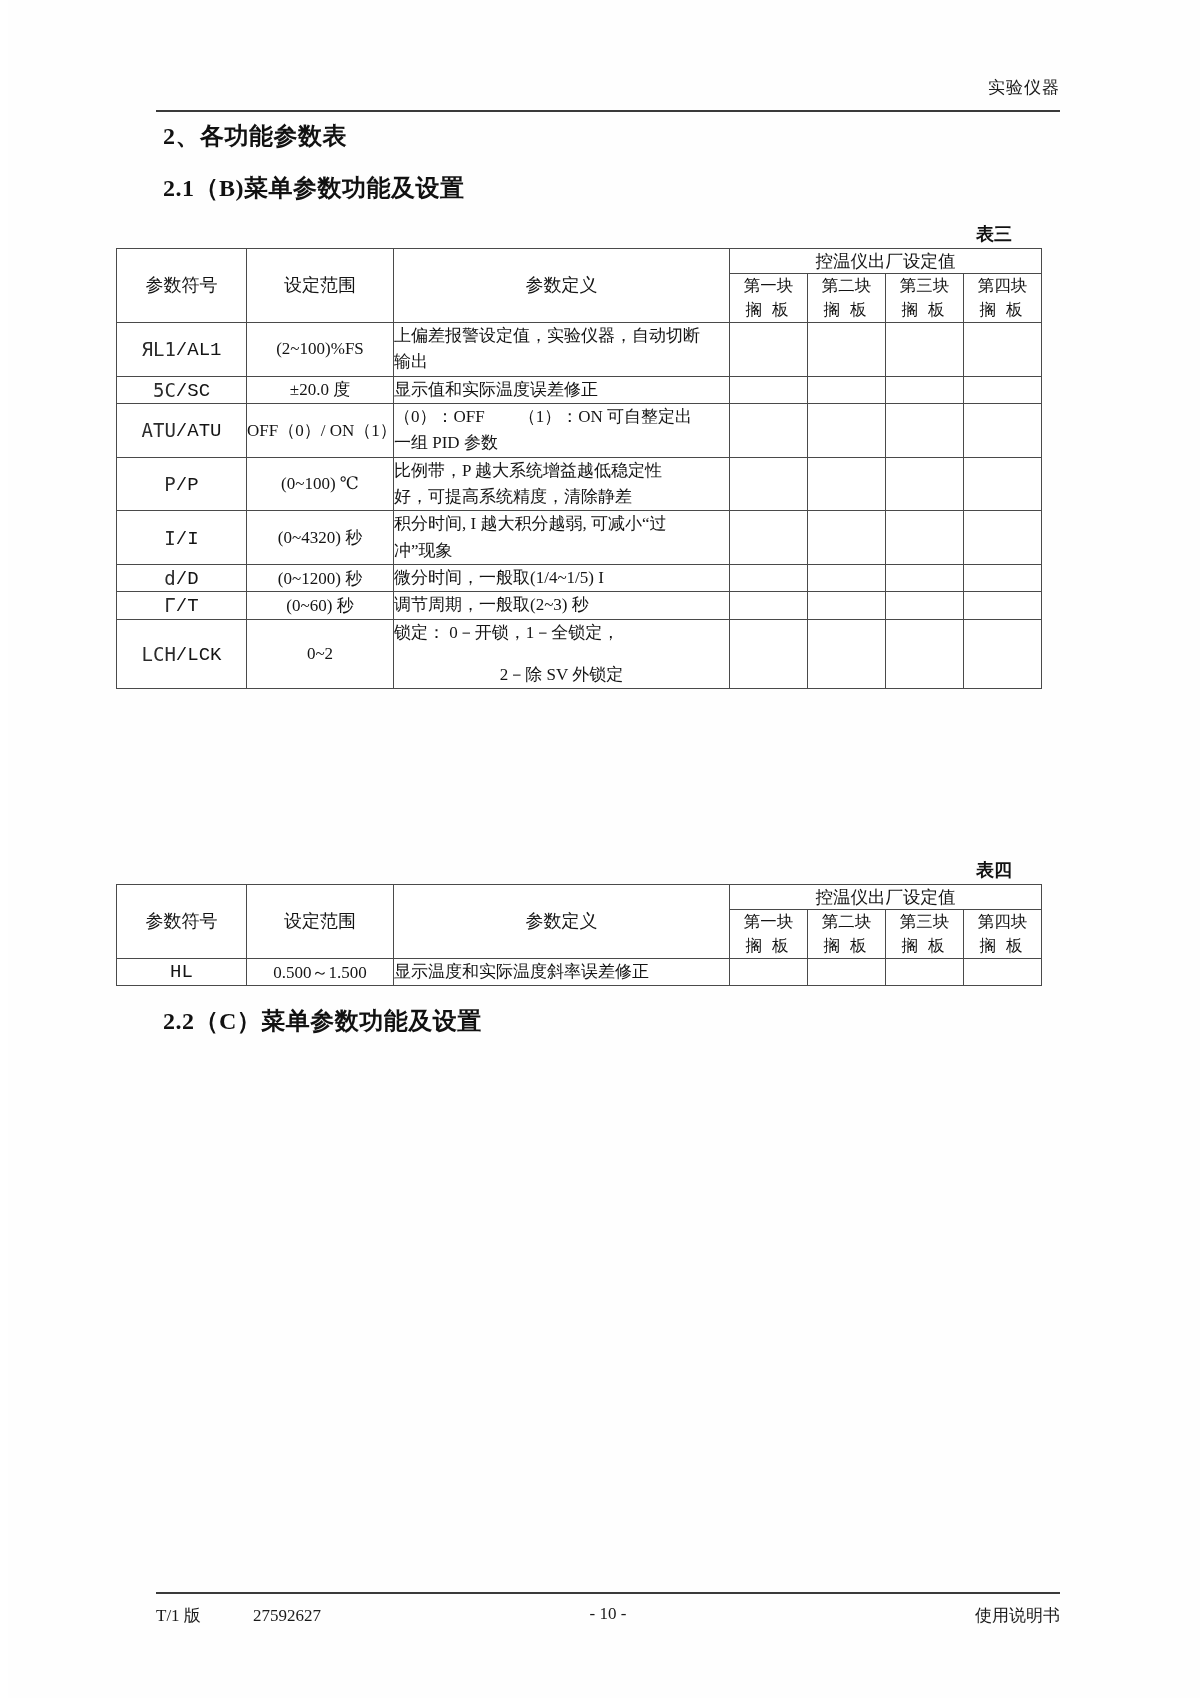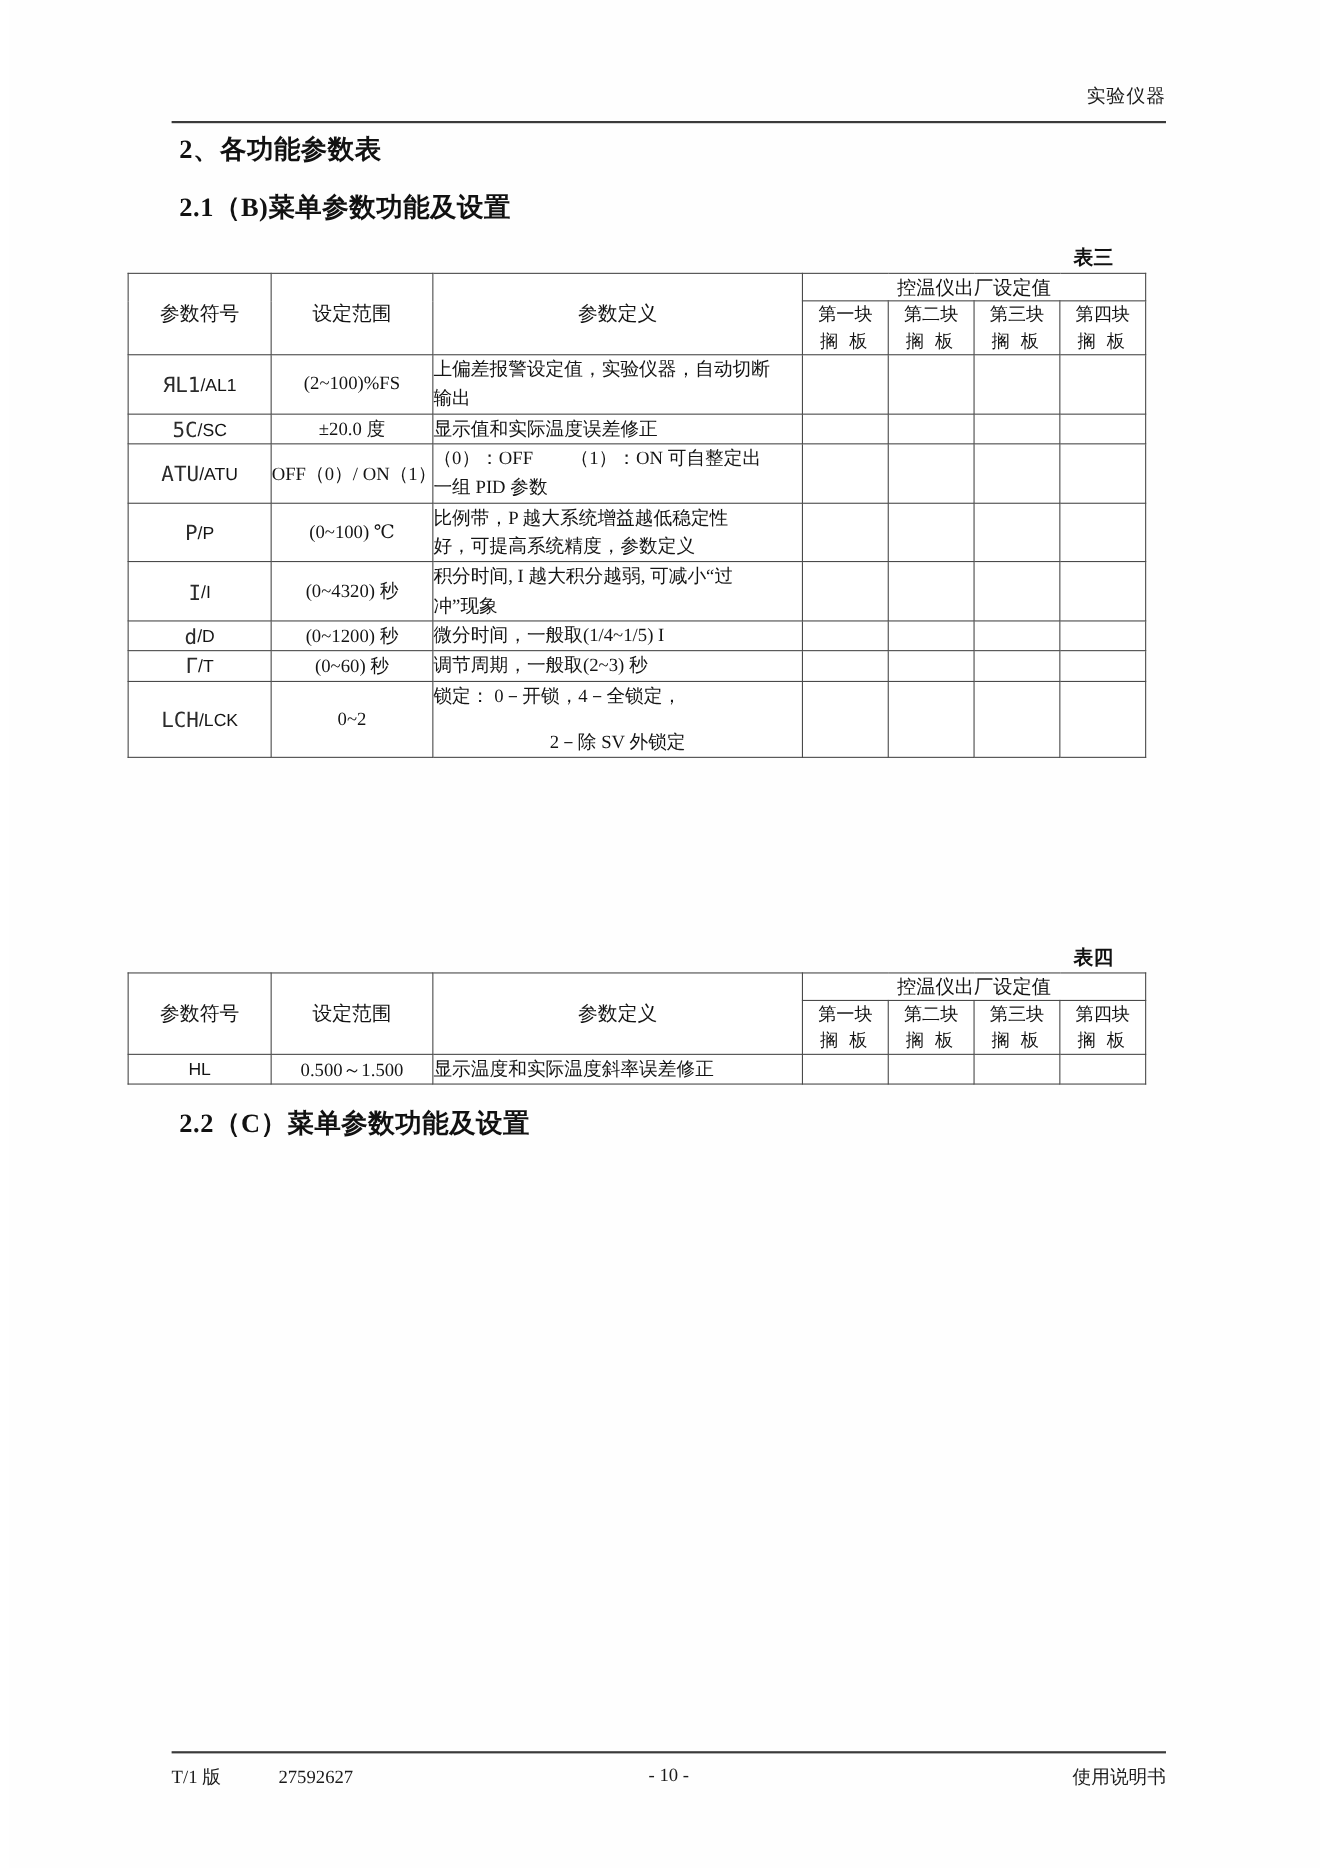--- a/index.html
+++ b/index.html
@@ -132,22 +132,22 @@
   
   .led {
     font-family: "DejaVu Sans Mono", "Liberation Mono", monospace;
     font-size: 19px;
     letter-spacing: 0px;
     color: #2b2b2b;
     position: relative;
     top: 1px;
   }
   .slashpart {
-    font-family: Liberation Sans, sans-serif;
-    font-size: 16px;
+    font-family: Liberation Mono, monospace;
+    font-size: 19px;
   }
 
   .desc-line { display: block; }
   .desc-indent { display: block; text-align: center; margin-top: 16px; }
 
   
   .footer-rule {
     position: absolute;
     left: 148px;
     top: 1592px;
@@ -265,21 +265,21 @@
           <td class="blank-cell cell-center"></td>
           <td class="blank-cell cell-center"></td>
           <td class="blank-cell cell-center"></td>
           <td class="blank-cell cell-center"></td>
         </tr>
         <tr>
           <td class="sym-cell cell-center"><span class="led">P</span><span class="slashpart">/P</span></td>
           <td class="range-cell cell-center">(0~100)  ℃</td>
           <td class="pad-desc cell-left">
             <span class="desc-line">比例带，P 越大系统增益越低稳定性</span>
-            <span class="desc-line">好，可提高系统精度，参数定义</span>
+            <span class="desc-line">好，可提高系统精度，清除静差</span>
           </td>
           <td class="blank-cell cell-center"></td>
           <td class="blank-cell cell-center"></td>
           <td class="blank-cell cell-center"></td>
           <td class="blank-cell cell-center"></td>
         </tr>
         <tr>
           <td class="sym-cell cell-center"><span class="led">I</span><span class="slashpart">/I</span></td>
           <td class="range-cell cell-center">(0~4320) 秒</td>
           <td class="pad-desc cell-left">
@@ -310,21 +310,21 @@
           </td>
           <td class="blank-cell cell-center"></td>
           <td class="blank-cell cell-center"></td>
           <td class="blank-cell cell-center"></td>
           <td class="blank-cell cell-center"></td>
         </tr>
         <tr>
           <td class="sym-cell cell-center"><span class="led">LCH</span><span class="slashpart">/LCK</span></td>
           <td class="range-cell cell-center">0~2</td>
           <td class="pad-desc cell-left">
-            <span class="desc-line">锁定：  0－开锁，4－全锁定，</span>
+            <span class="desc-line">锁定：  0－开锁，1－全锁定，</span>
             <span class="desc-indent">2－除 SV 外锁定</span>
           </td>
           <td class="blank-cell cell-center"></td>
           <td class="blank-cell cell-center"></td>
           <td class="blank-cell cell-center"></td>
           <td class="blank-cell cell-center"></td>
         </tr>
       </tbody>
   </table>
 

